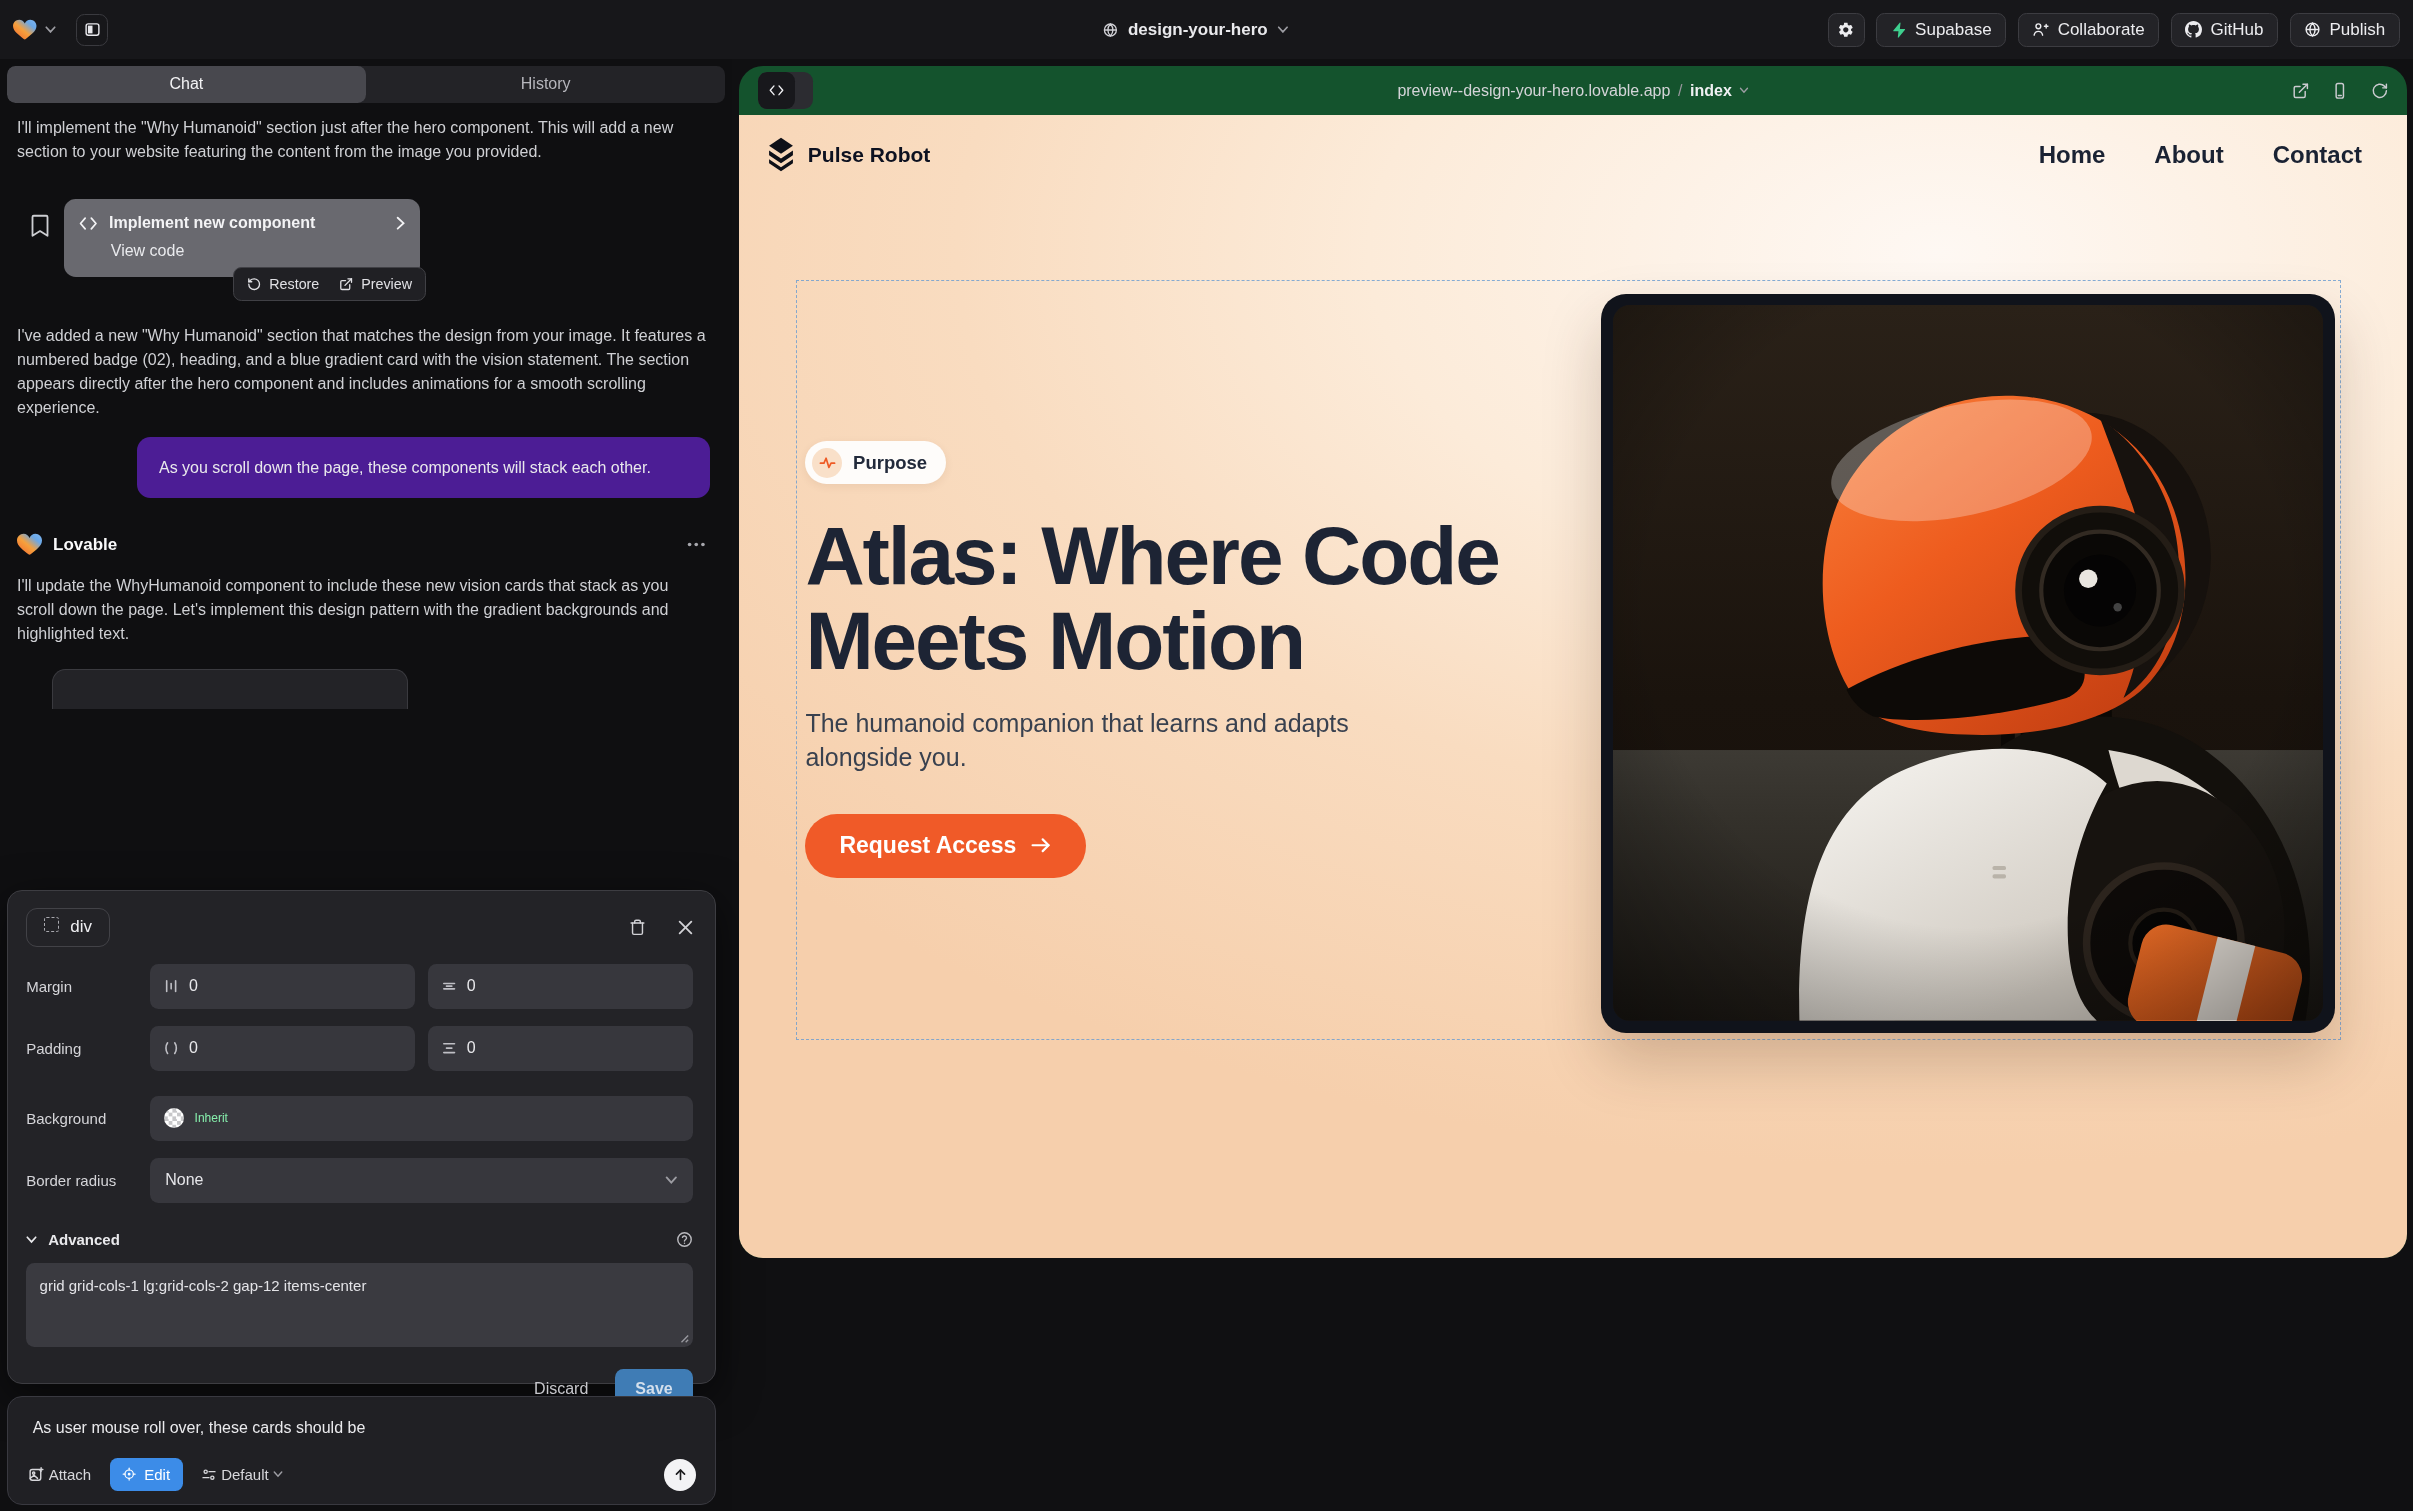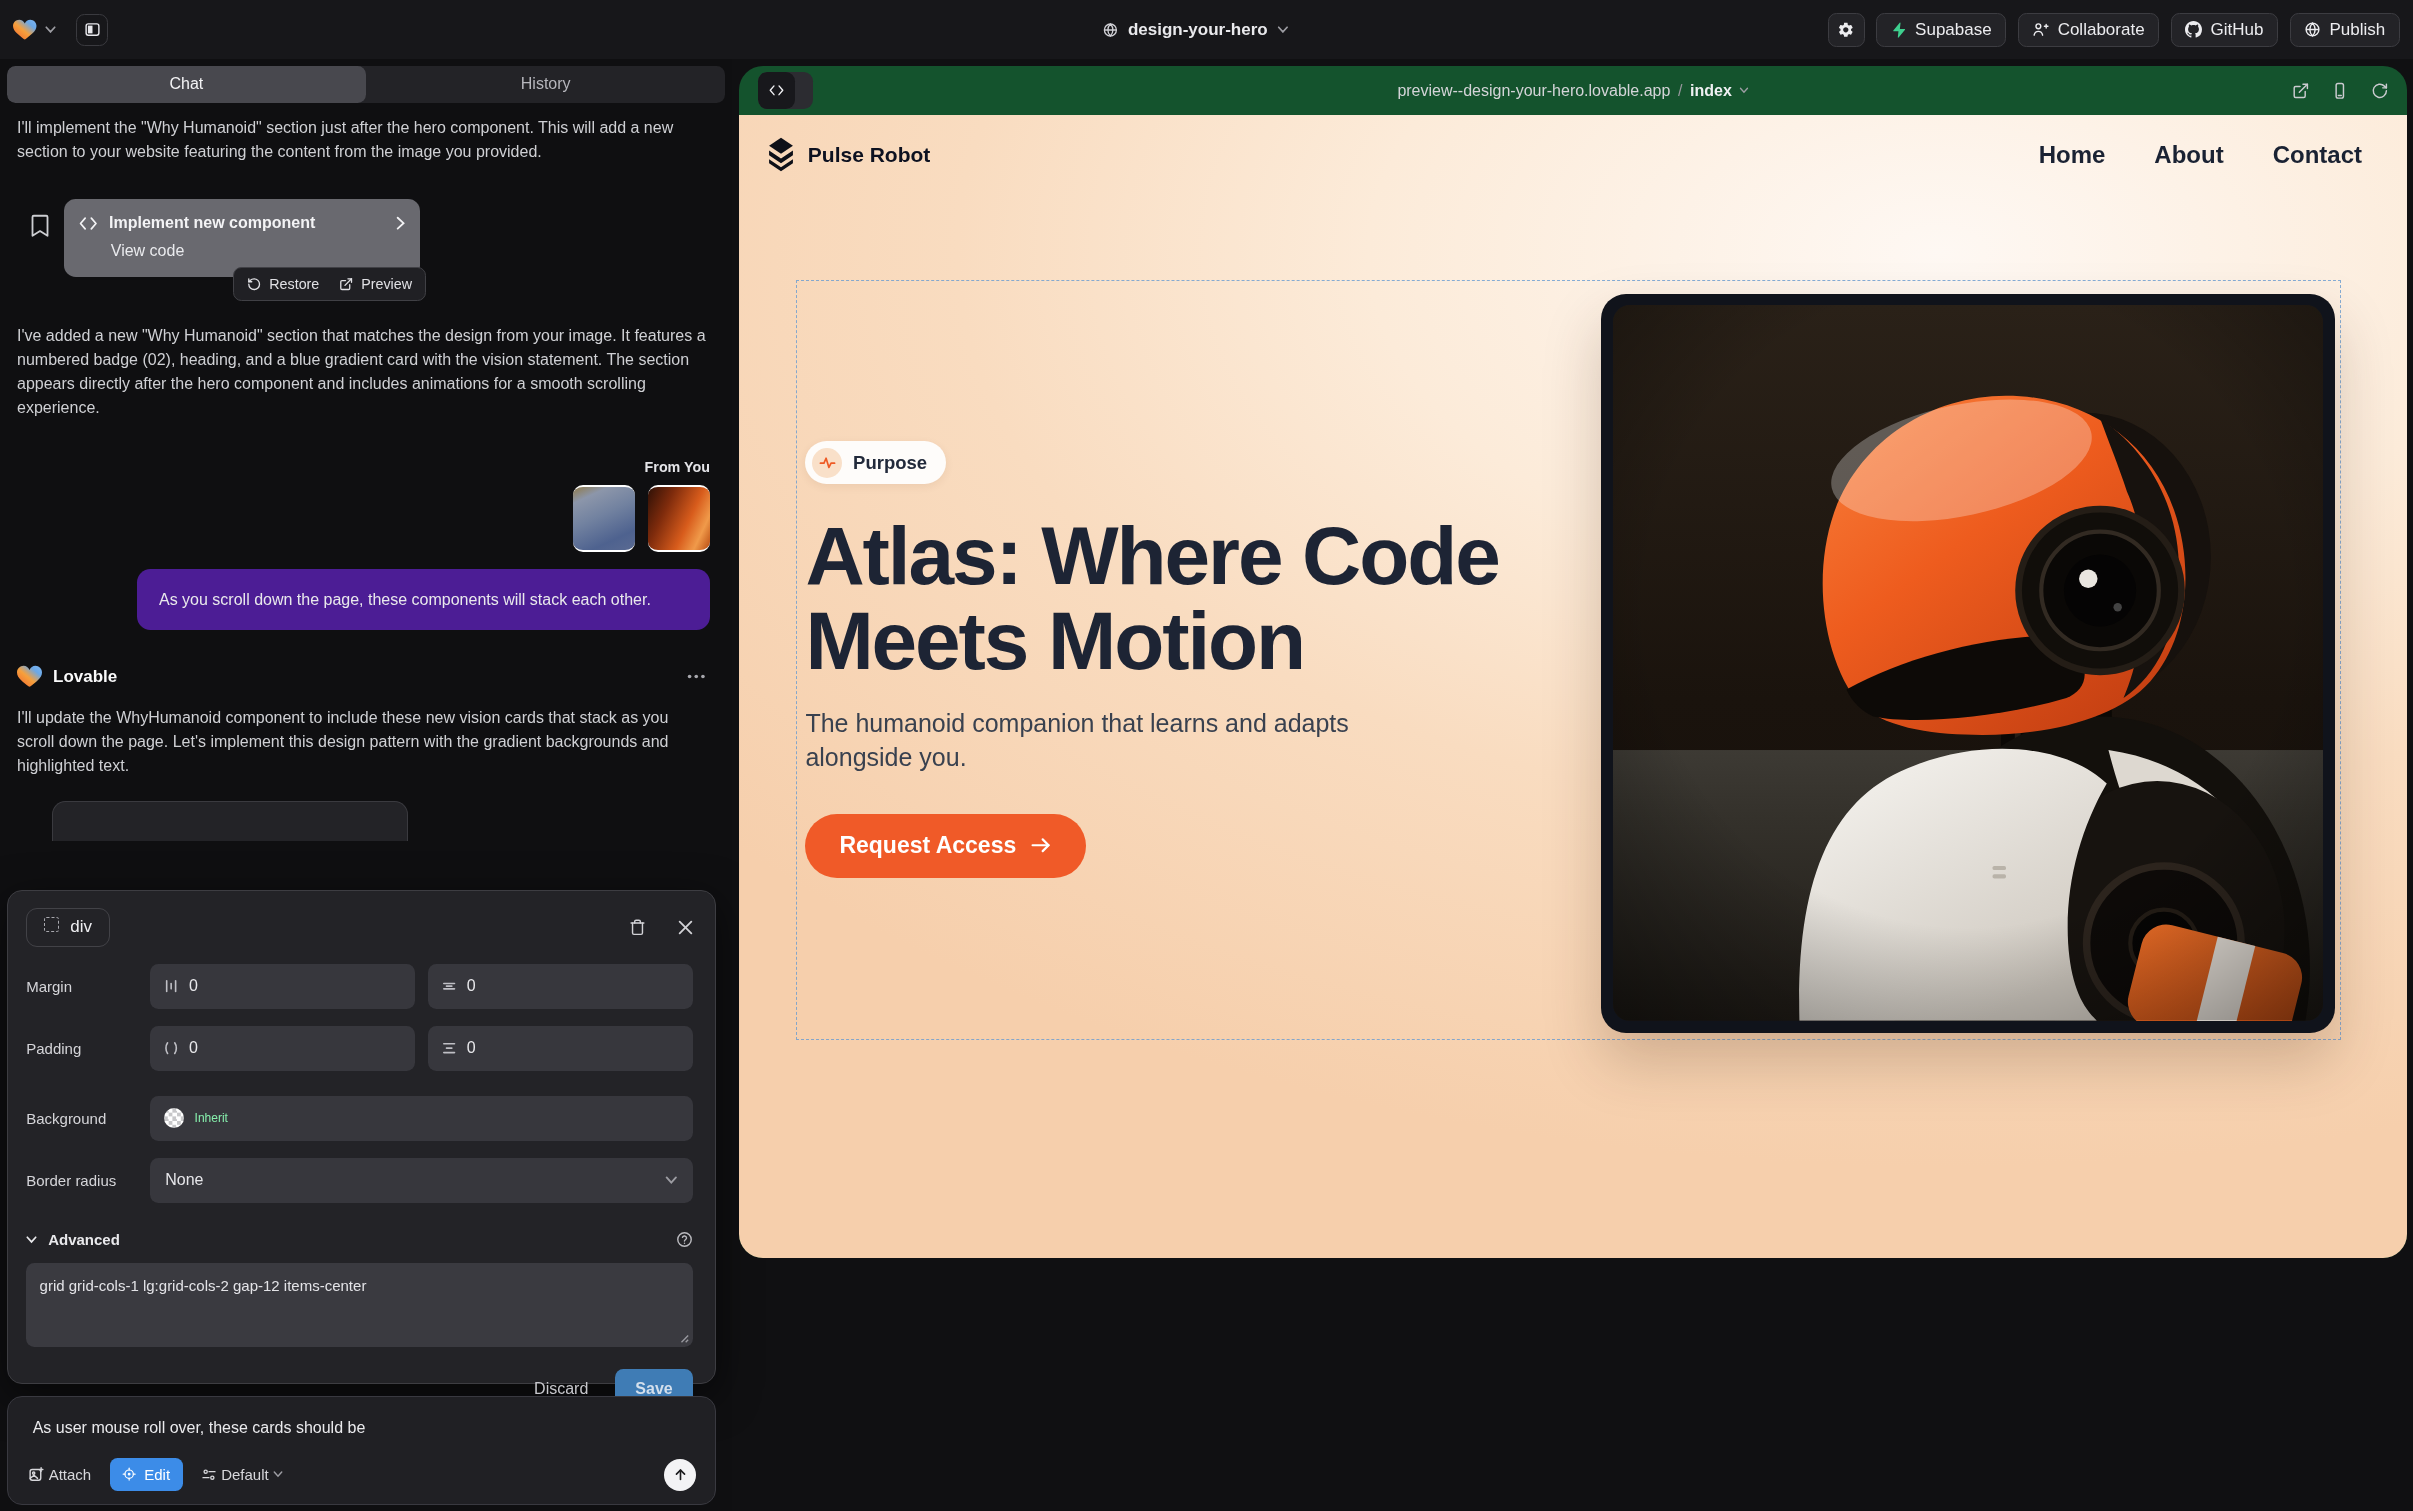--- a/index.html
+++ b/index.html
@@ -391,27 +391,20 @@
                 </svg>
             </span>
             <span>Preview</span>
           </span>
         </div>
       </div>
     </div>
 
     <p class="msg msg2">I've added a new "Why Humanoid" section that matches the design from your image. It features a numbered badge (02), heading, and a blue gradient card with the vision statement. The section appears directly after the hero component and includes animations for a smooth scrolling experience.</p>
 
-    <div class="from-you">
-      <div class="from-you-label">From You</div>
-      <div class="thumbs">
-        <div class="thumb thumb-blue"></div>
-        <div class="thumb thumb-orange"></div>
-      </div>
-    </div>
 
     <div class="bubble">As you scroll down the page, these components will stack each other.</div>
 
     <div class="lovable-row">
       <span>
         <svg width="25" height="23.5" viewBox="0 0 32 30">
             <defs>
           <linearGradient id="hg2" x1="0" y1="1" x2="1" y2="0">
             <stop offset="0" stop-color="#f0622e"></stop>
                 <stop offset="0.45" stop-color="#f6a03c"></stop>

